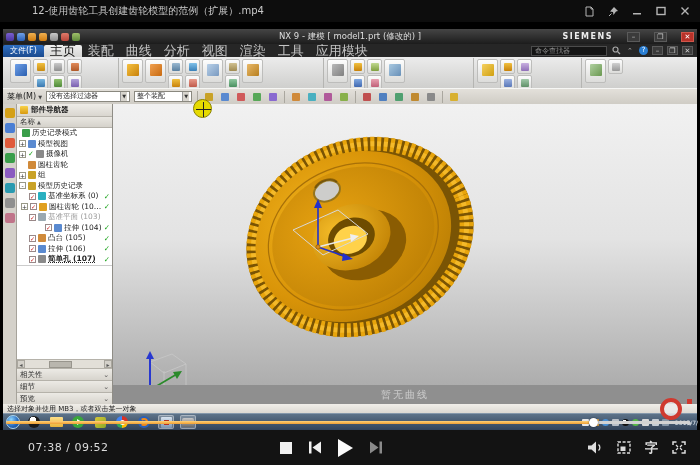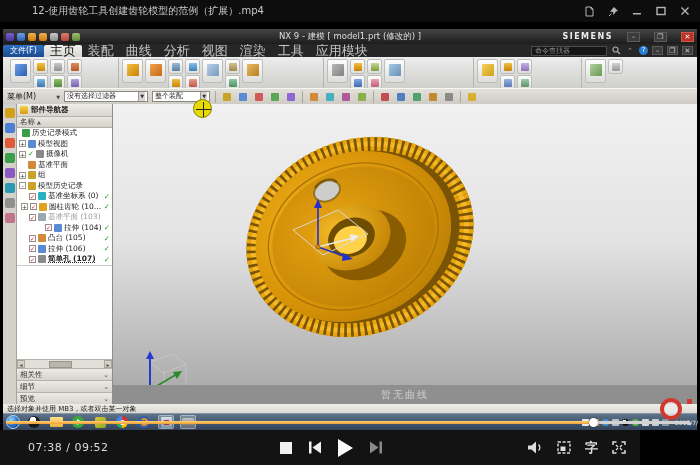--- a/index.html
+++ b/index.html
@@ -44,21 +44,21 @@
   .ricons{display:flex;align-items:flex-start;gap:2px;flex:1}
   .tile{width:15px;height:15px;border:1px solid #bdbdbb;border-radius:2px;background:linear-gradient(#fdfdfd,#dcdcda);position:relative}
   .tile.big{width:21px;height:24px}
   .tile i{position:absolute;left:3px;top:3px;width:8px;height:8px;border-radius:1px;display:block}
   .tile.big i{left:4px;top:4px;width:12px;height:12px}
   .tcol{display:flex;flex-direction:column;gap:1px}
   .glabel{font-size:6.5px;color:#555;text-align:center;height:8px;line-height:8px;white-space:nowrap}
 
   
   .selbar{left:0;top:59px;width:694px;height:16px;background:linear-gradient(#e3e0da,#cfccc5);border-top:1px solid #f6f6f4;display:flex;align-items:center;gap:4px;padding:0 4px}
-  .menu-btn{font-size:8px;color:#222;display:flex;align-items:center;gap:20px}
+  .menu-btn{font-size:8px;color:#222;display:flex;align-items:center;gap:2px}
   .menu-btn .car{font-size:5px;color:#444}
   .selselect{height:11px;background:#fff;border:1px solid #8a887f;font-size:7px;color:#222;line-height:9px;padding:0 2px;display:flex;align-items:center;justify-content:space-between}
   .selselect .car{font-size:5px;color:#333;background:#d8d5ce;border-left:1px solid #999;height:100%;display:flex;align-items:center;padding:0 1px}
   .sb-ic{width:12px;height:12px;border:1px solid transparent;border-radius:2px;display:flex;align-items:center;justify-content:center}
   .sb-ic i{width:8px;height:8px;border-radius:1px;display:block}
   .sb-sep{width:1px;height:12px;background:#aaa79f;margin:0 1px}
 
   
   .mainarea{left:0;top:75px;width:694px;height:300px;background:#cfccc6;display:flex}
   .rstrip{width:14px;height:100%;background:#d4d1ca;border-right:1px solid #a6a39b;display:flex;flex-direction:column;align-items:center;padding-top:4px;gap:5px}
@@ -115,21 +115,21 @@
   
   .watermark{left:660px;top:398px;width:22px;height:22px;border-radius:50%;border:4px solid #cf3a30;background:rgba(235,235,235,.85);z-index:30}
   .wm-sq{left:687px;top:399px;width:5px;height:5px;background:#cf3a30;z-index:30}
 
   
   .cursor-hl{left:193px;top:99px;width:19px;height:19px;border-radius:50%;background:#e6da00;border:1px solid #8a8200;z-index:50;display:flex;align-items:center;justify-content:center}
   .cursor-hl:before{content:"";position:absolute;left:2px;top:8.5px;width:15px;height:1.5px;background:#222}
   .cursor-hl:after{content:"";position:absolute;top:2px;left:8.5px;height:15px;width:1.5px;background:#222}
 
   
-  .playerbar{left:0;top:430px;width:640px;height:35px;background:#131313;z-index:60;display:flex;align-items:center}
+  .playerbar{left:0;top:430px;width:700px;height:35px;background:#131313;z-index:60;display:flex;align-items:center}
   .ptime{position:absolute;left:28px;font-size:11px;color:#dcdcdc;letter-spacing:.5px}
   .pctr{position:absolute;left:280px;display:flex;align-items:center;gap:16px}
   .pbtn{display:flex;align-items:center;justify-content:center;cursor:pointer}
   .pright{position:absolute;right:14px;display:flex;align-items:center;gap:14px}
   .subtitle-btn{color:#ddd;font-size:13px;font-weight:bold;line-height:14px;cursor:pointer}
 </style>
 </head>
 <body>
 
 <div class="abs titlebar">
@@ -449,21 +449,21 @@
             <span class="tlabel">模型视图</span>
           </div>
           <div class="trow" style="padding-left:2px">
             <span class="exp">+</span>
             <span class="pre">✓</span>
             <span class="fic" style="background:#8a8a8a"></span>
             <span class="tlabel">摄像机</span>
           </div>
           <div class="trow" style="padding-left:11px">
             <span class="fic" style="background:#d08a3a"></span>
-            <span class="tlabel">基准平面</span>
+            <span class="tlabel">圆柱齿轮</span>
           </div>
           <div class="trow" style="padding-left:2px">
             <span class="exp">+</span>
             <span class="fic" style="background:#c9a227"></span>
             <span class="tlabel">组</span>
           </div>
           <div class="trow" style="padding-left:2px">
             <span class="exp">-</span>
             <span class="fic" style="background:#c9a227"></span>
             <span class="tlabel">模型历史记录</span>

